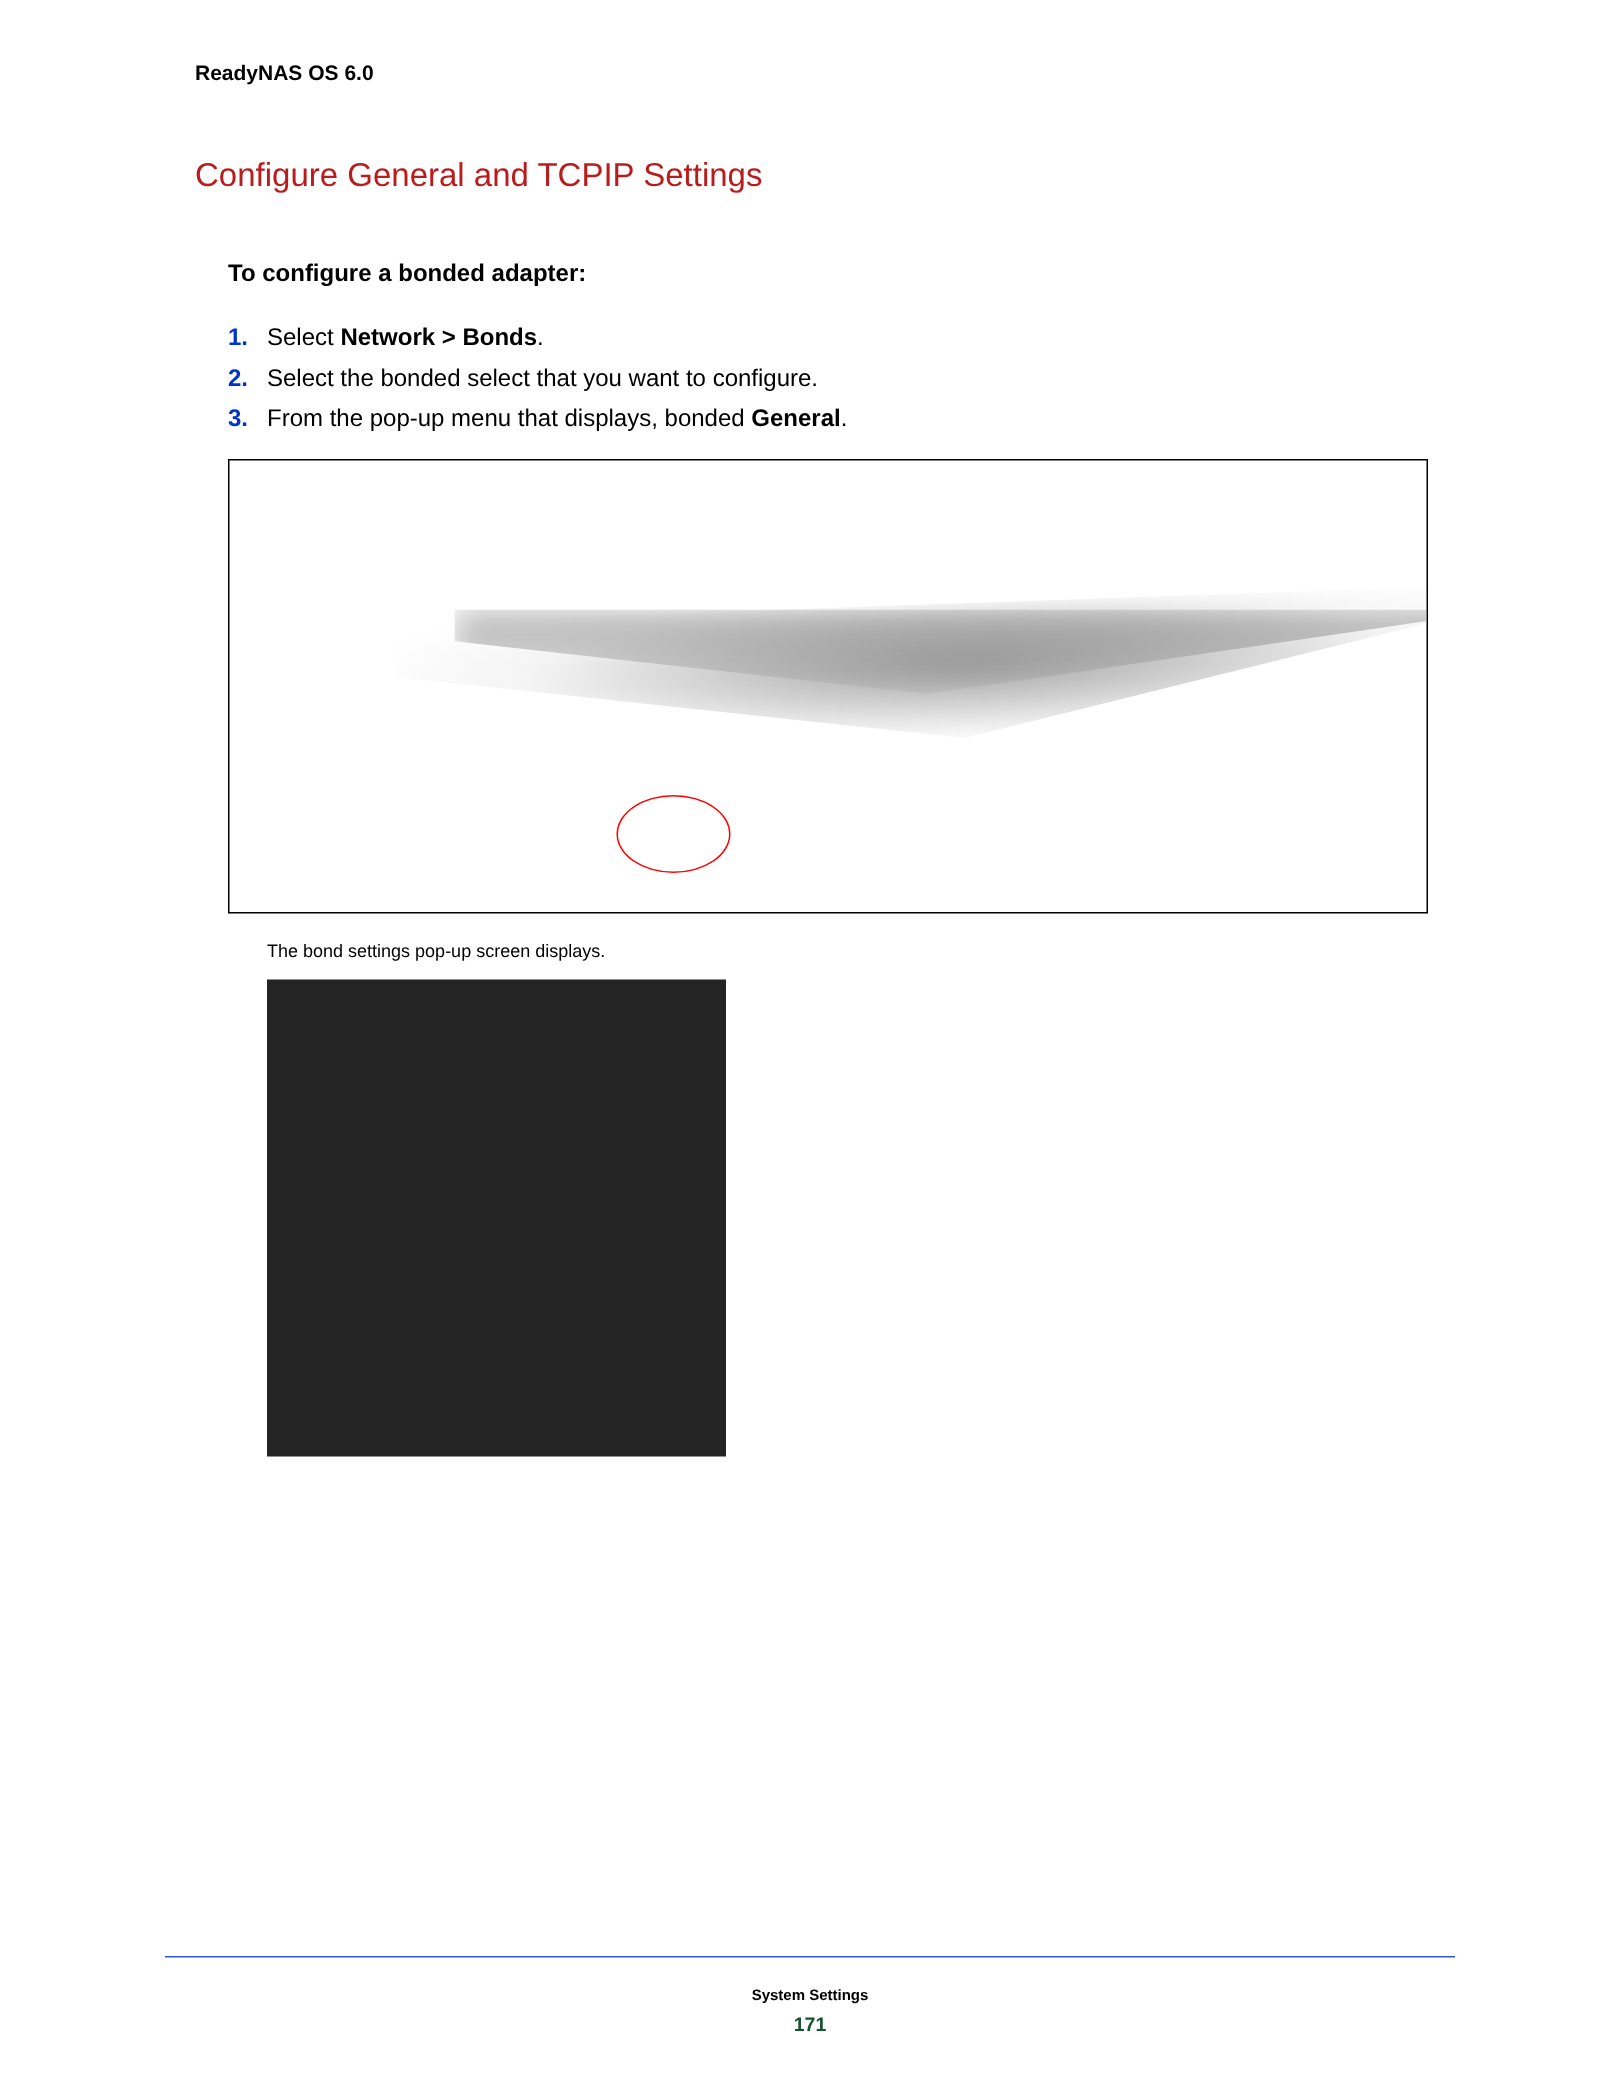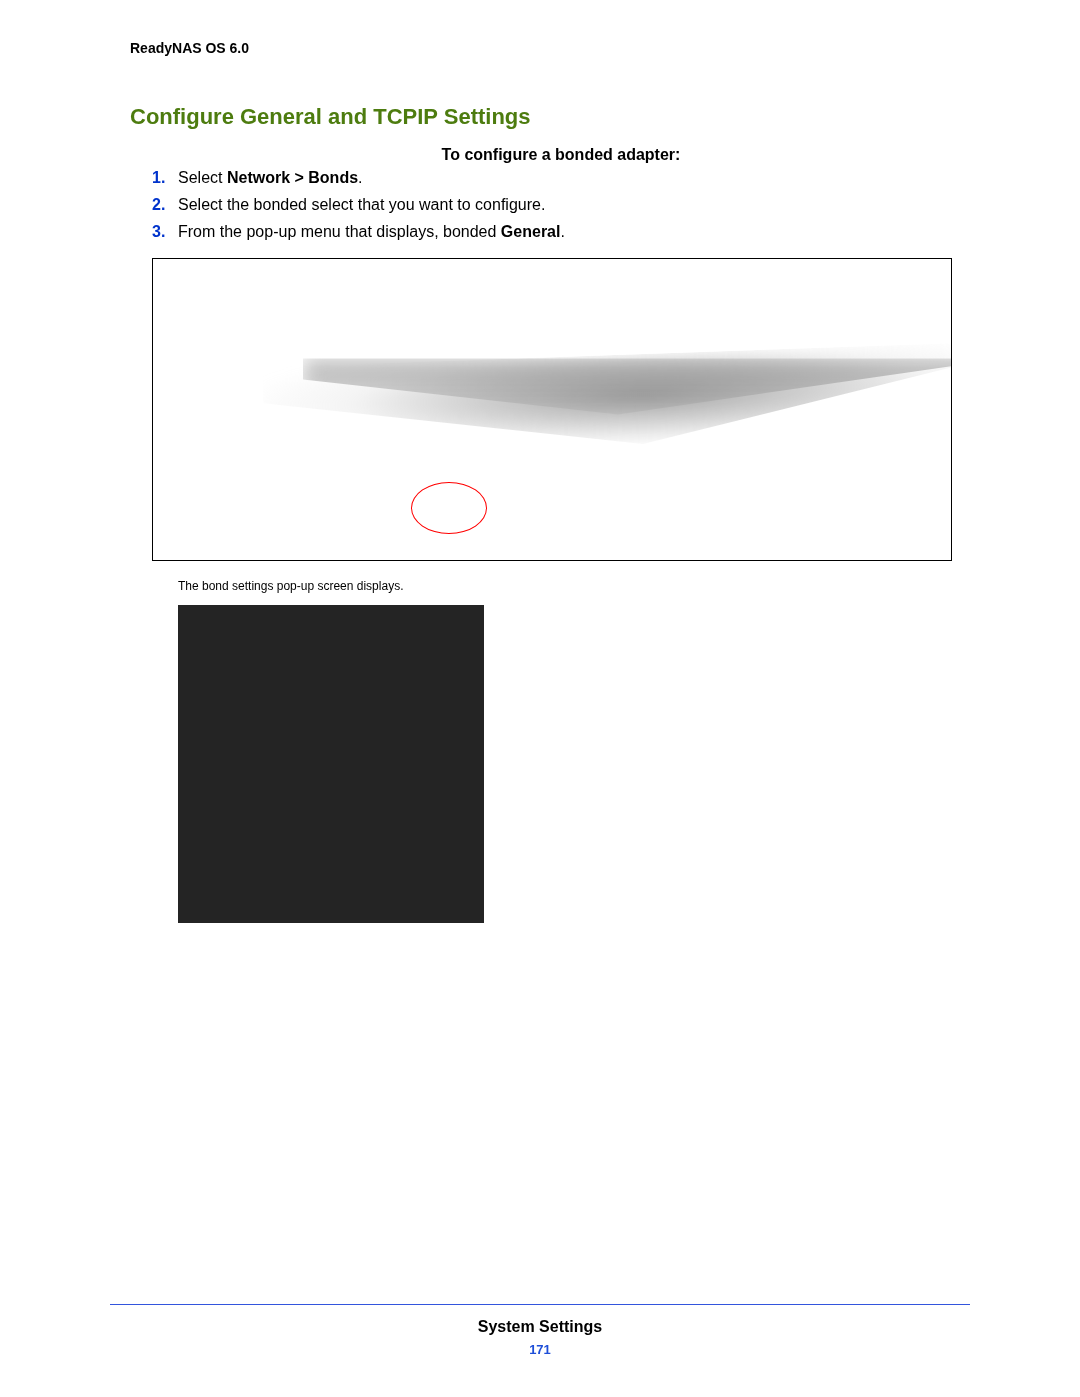--- a/index.html
+++ b/index.html
@@ -15,30 +15,29 @@
     padding: 40px 110px 0 130px;
   }
   .header {
     text-align: left;
     font-size: 14px;
     font-weight: bold;
     margin-bottom: 48px;
   }
   .section-title {
     font-size: 22px;
-    font-weight: bold;
-    color: #4d7c0f;
-    margin-bottom: 16px;
+    font-weight: normal;
+    color: #b91c1c;
+    margin-bottom: 44px;
   }
   .subheading {
     font-size: 16px;
     font-weight: bold;
-    margin-bottom: 0;
+    margin-bottom: 20px;
     padding-left: 22px;
-    text-align: center;
   }
   .steps {
     list-style: none;
     padding-left: 22px;
   }
   .steps li {
     font-size: 16px;
     line-height: 1.7;
     display: flex;
   }
@@ -107,28 +106,28 @@
     background: #3355dd;
   }
   .footer {
     position: absolute;
     left: 0;
     right: 0;
     bottom: 40px;
     text-align: center;
   }
   .footer-title {
-    font-size: 16px;
+    font-size: 10px;
     font-weight: bold;
     margin-bottom: 6px;
   }
   .footer-page {
     font-size: 13px;
     font-weight: bold;
-    color: #1d4ed8;
+    color: #14532d;
   }
 </style>
 </head>
 <body>
 
 <div class="page">
   <div class="header">ReadyNAS OS 6.0</div>
 
   <h2 class="section-title">Configure General and TCPIP Settings</h2>
 

